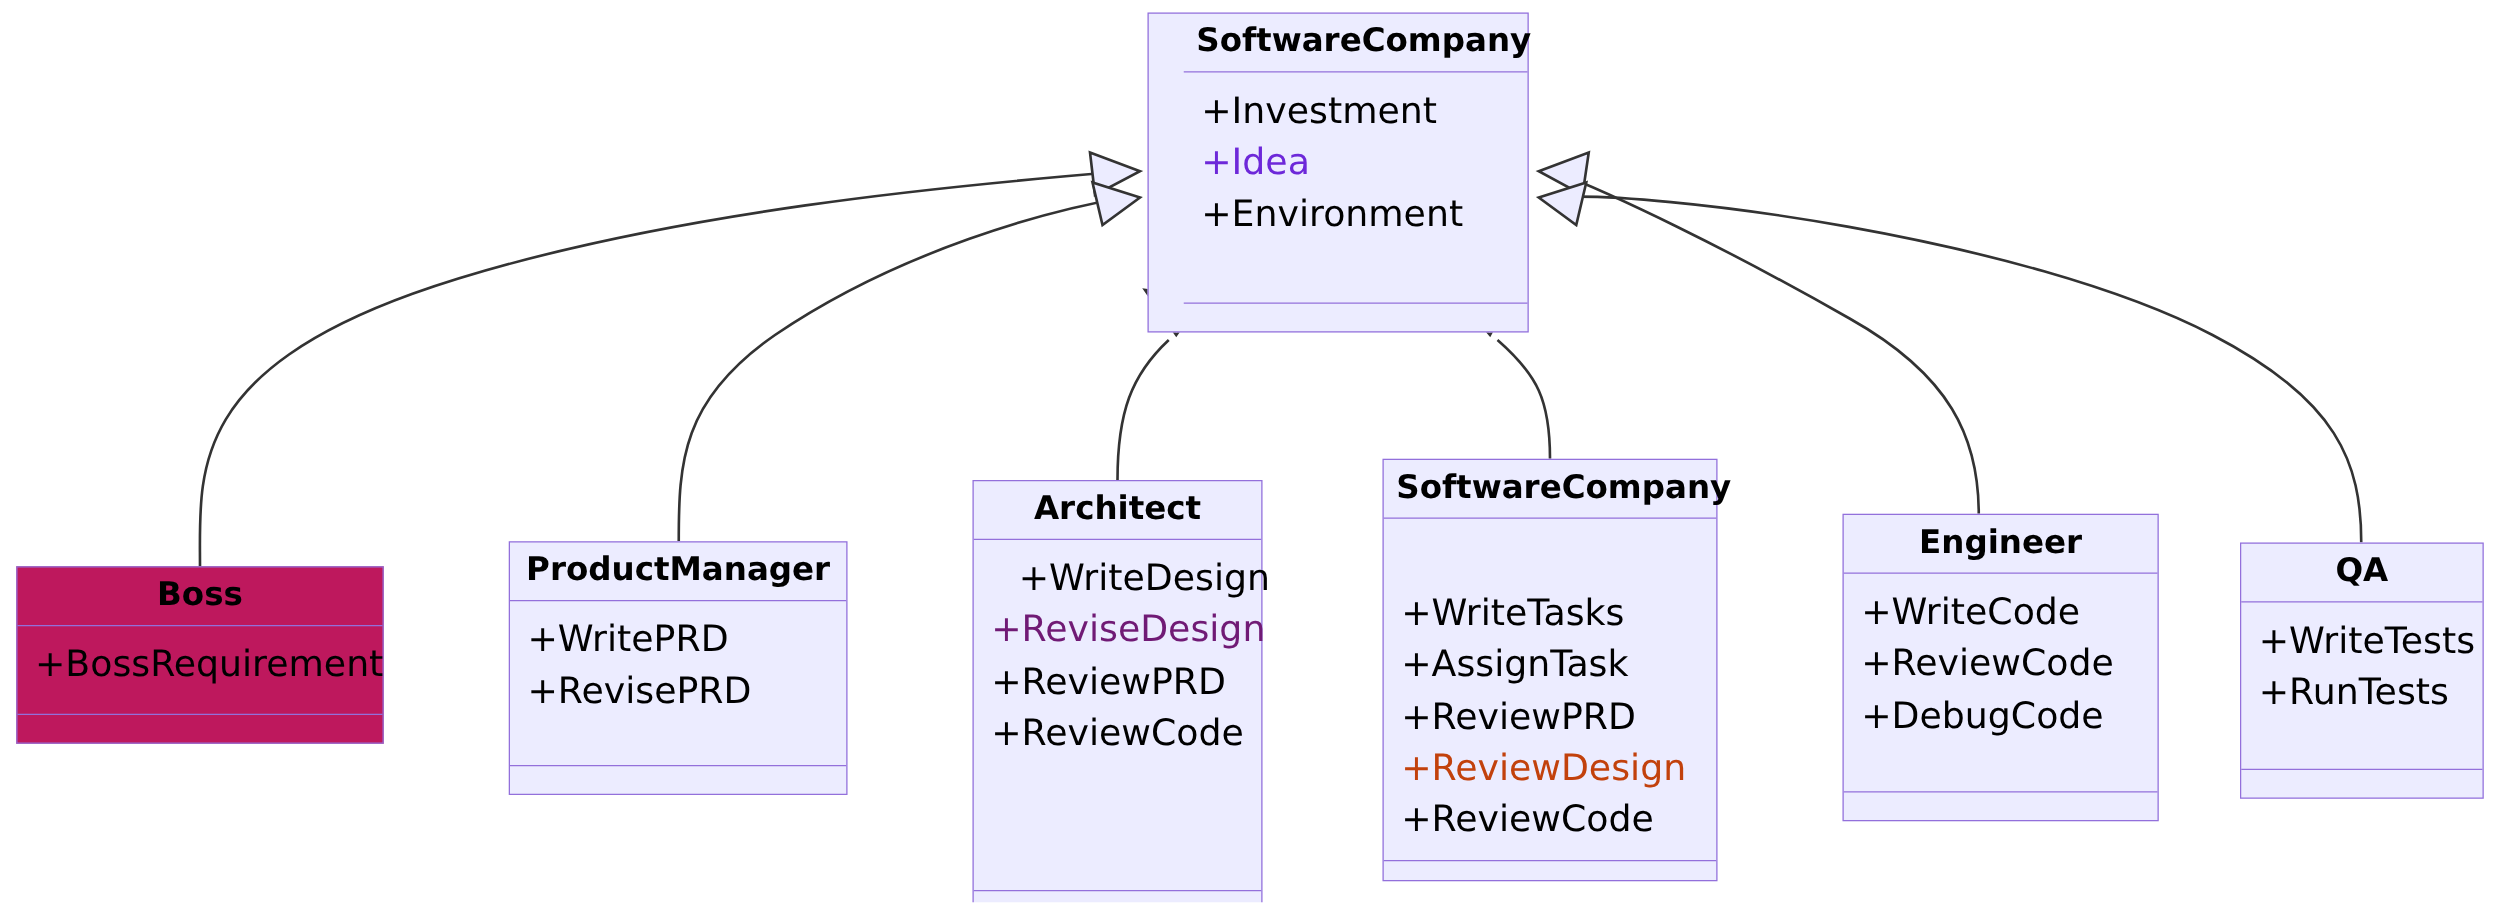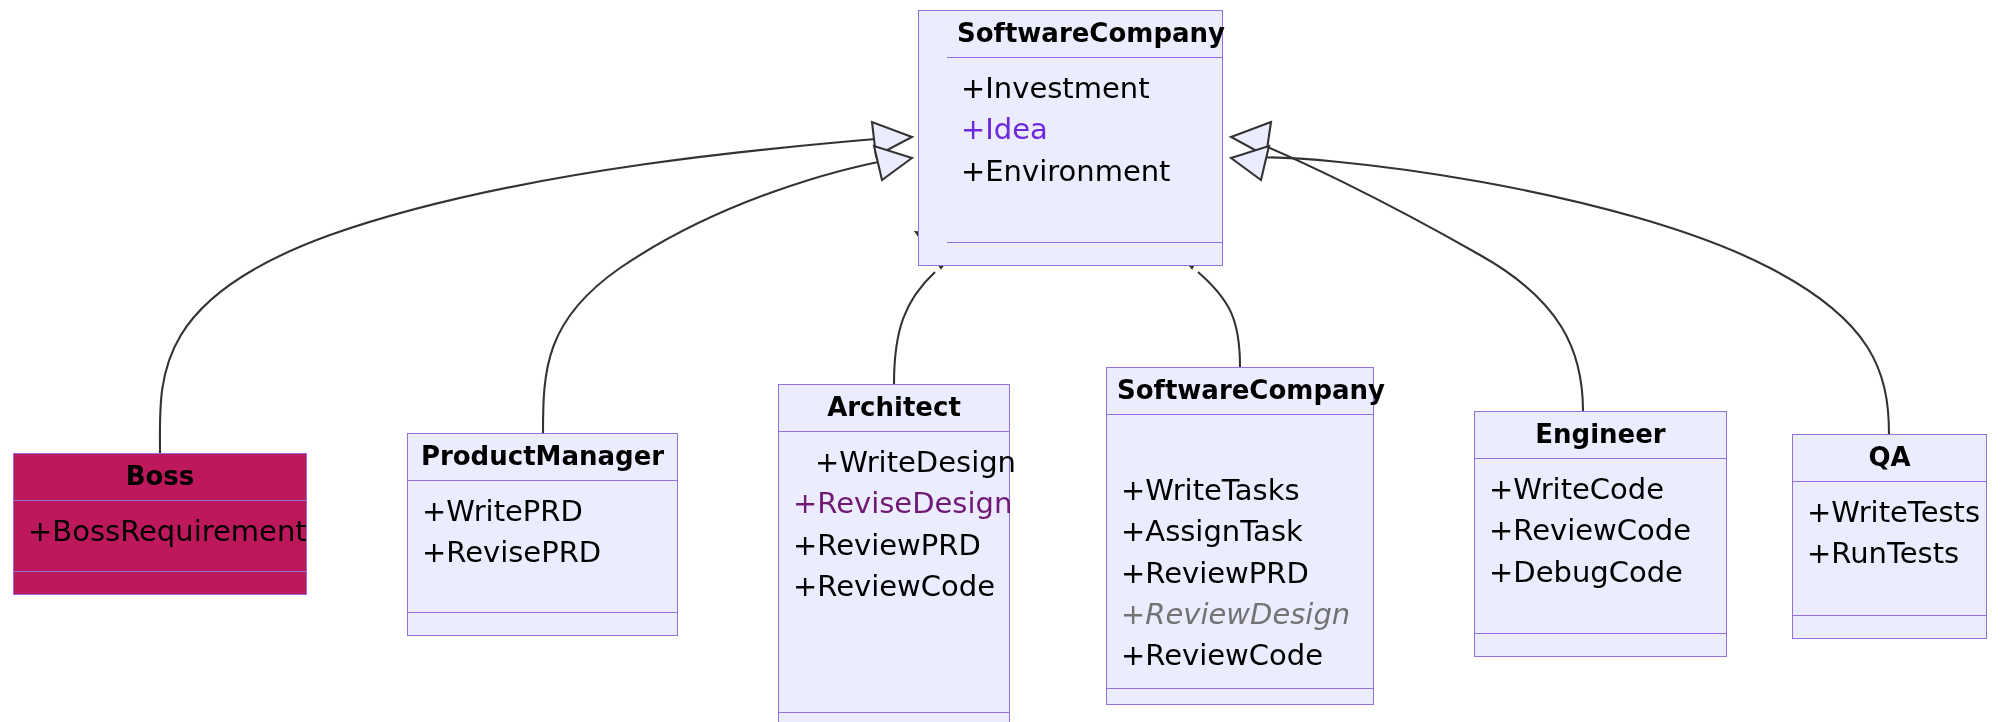--- a/index.html
+++ b/index.html
@@ -121,21 +121,21 @@
           <div class="member-row" style="color: rgb(0, 0, 0);">+ReviewCode</div>
         </div>
         <div class="class-methods"></div>
       </div>
       <div class="uml-class" style="left: 1106px; top: 367px; width: 268px; height: 338px; background: rgb(236, 236, 255); border-color: rgb(147, 112, 219);">
         <div class="class-title" style="border-bottom-color: rgb(147, 112, 219); color: rgb(0, 0, 0);">SoftwareCompany</div>
         <div class="class-members" style="border-bottom-color: rgb(147, 112, 219);">
           <div class="member-row" style="color: rgb(0, 0, 0); margin-top: 45px;">+WriteTasks</div>
           <div class="member-row" style="color: rgb(0, 0, 0);">+AssignTask</div>
           <div class="member-row" style="color: rgb(0, 0, 0);">+ReviewPRD</div>
-          <div class="member-row" style="color: #737373; font-style: italic;">+ReviewDesign</div>
+          <div class="member-row" style="color: #c2410c;">+ReviewDesign</div>
           <div class="member-row" style="color: rgb(0, 0, 0);">+ReviewCode</div>
         </div>
         <div class="class-methods"></div>
       </div>
       <div class="uml-class" style="left: 1474px; top: 411px; width: 253px; height: 246px; background: rgb(236, 236, 255); border-color: rgb(147, 112, 219);">
         <div class="class-title" style="border-bottom-color: rgb(147, 112, 219); color: rgb(0, 0, 0);">Engineer</div>
         <div class="class-members" style="border-bottom-color: rgb(147, 112, 219);">
           <div class="member-row" style="color: rgb(0, 0, 0);">+WriteCode</div>
           <div class="member-row" style="color: rgb(0, 0, 0);">+ReviewCode</div>
           <div class="member-row" style="color: rgb(0, 0, 0);">+DebugCode</div>

